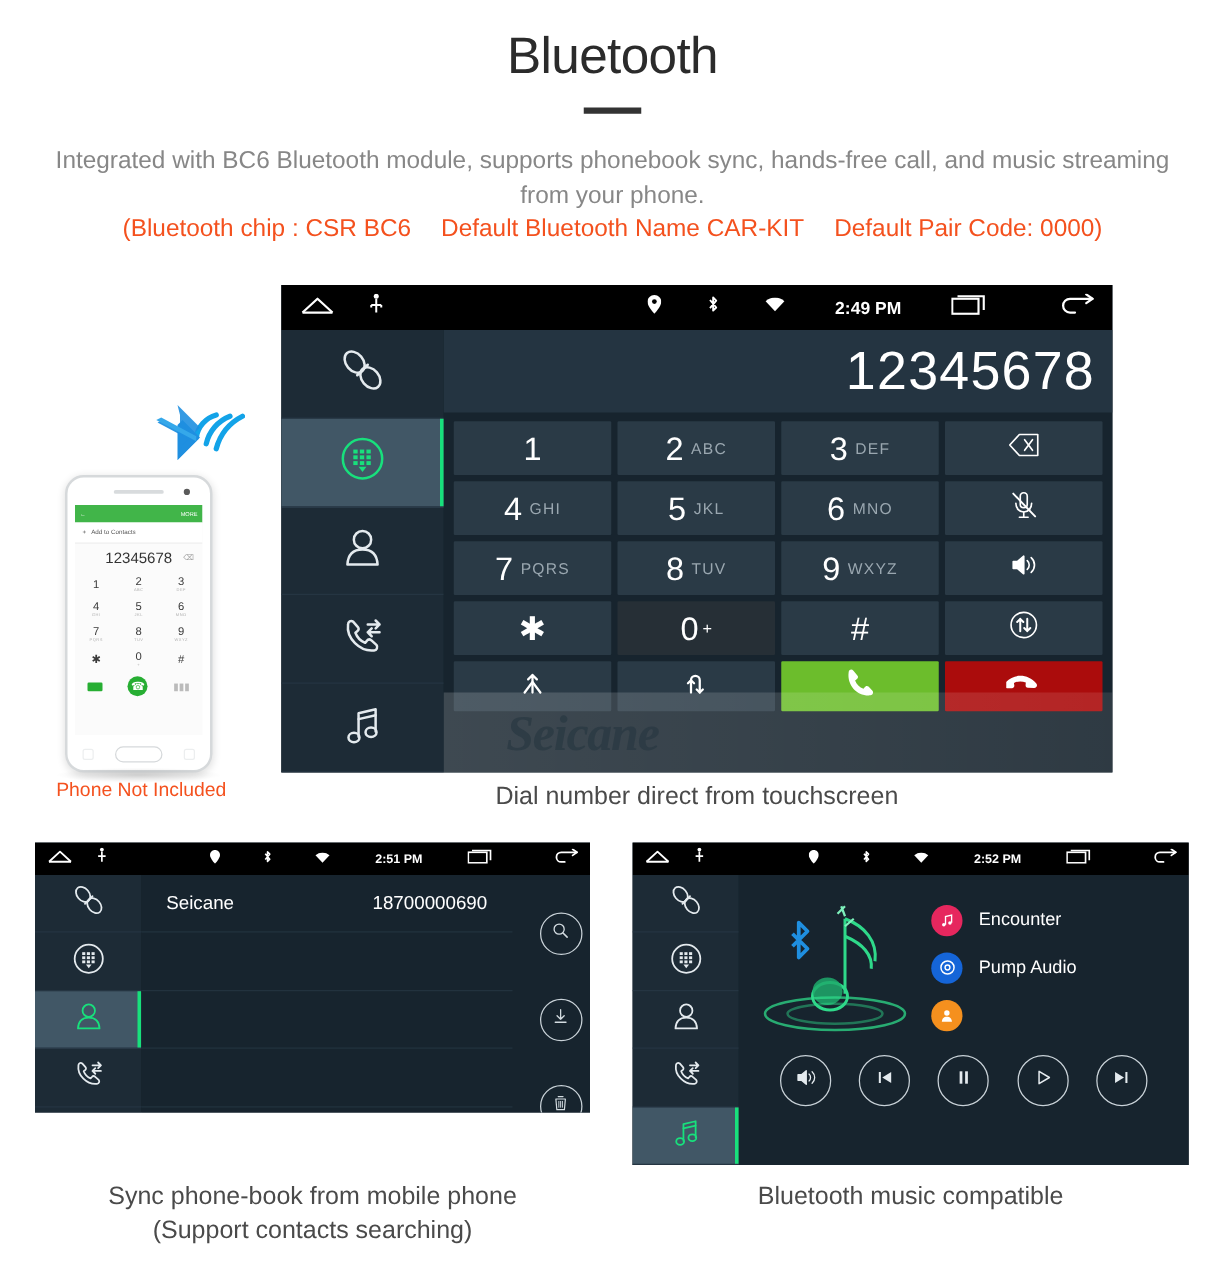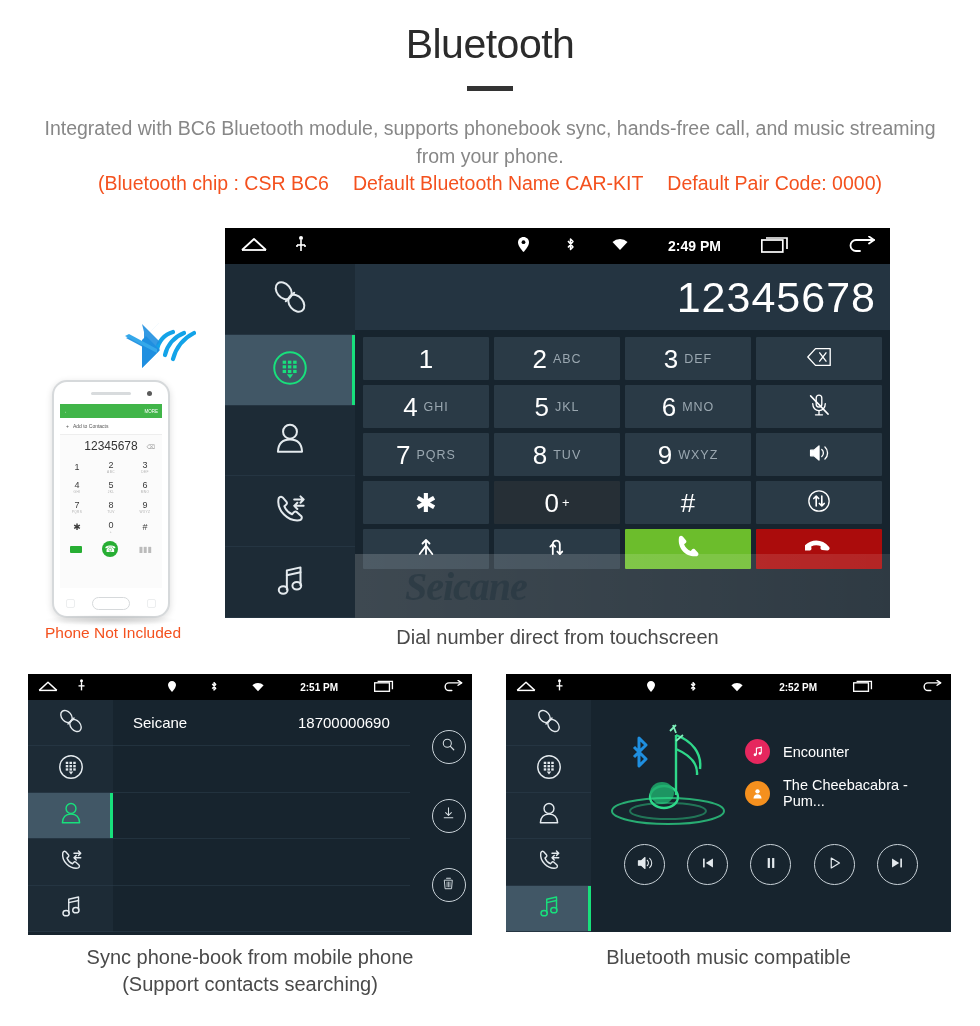--- a/index.html
+++ b/index.html
@@ -184,21 +184,21 @@
     text-align: center;
     color: #4a4a4a;
     font-size: 20px;
     line-height: 1.35;
   }
   #cap-main { left: 225px; top: 624px; width: 665px; }
   #cap-left { left: 28px; top: 944px; width: 444px; }
   #cap-right { left: 506px; top: 944px; width: 445px; }
 
   
-  #pb-device { left: 28px; top: 674px; width: 444px; height: 261px; }
+  #pb-device { left: 28px; top: 674px; width: 444px; height: 216px; }
   #mu-device { left: 506px; top: 674px; width: 445px; height: 258px; }
   .small .statusbar { height: 26px; padding: 0 9px; }
   .small .sb-time { font-size: 10px; margin: 0 8px; }
   .small .screen-body { height: 232px; }
   .small .sidebar { width: 85px; }
   .small .side-item { height: 46.4px; }
 
   
   .pb-main { display: flex; height: 100%; }
   .pb-list { flex: 1; padding-top: 0px; }
@@ -809,27 +809,35 @@
                 <span class="mu-badge" style="background: rgb(230, 39, 94);">
                   <svg width="13" height="13" viewBox="0 0 24 24">
                     <path d="M10 18 V6 L19 4 V15" fill="none" stroke="#fff" stroke-width="2"></path>
                     <circle cx="7.5" cy="18" r="2.6" fill="#fff"></circle>
                     <circle cx="16.5" cy="15.5" r="2.6" fill="#fff"></circle>
                   </svg>
                 </span>
                 <span>Encounter</span>
               </div>
               <div class="mu-item">
+                <span class="mu-badge" style="background: rgb(21, 101, 216);">
+                  <svg width="14" height="14" viewBox="0 0 24 24">
+                    <circle cx="12" cy="12" r="9" fill="none" stroke="#fff" stroke-width="2"></circle>
+                    <circle cx="12" cy="12" r="3.3" fill="none" stroke="#fff" stroke-width="2"></circle>
+                  </svg>
+                </span>
+                <span>Pump Audio</span>
+              </div>
+              <div class="mu-item">
                 <span class="mu-badge" style="background: rgb(245, 144, 30);">
                   <svg width="13" height="13" viewBox="0 0 24 24">
                     <circle cx="12" cy="8" r="4" fill="#fff"></circle>
                     <path d="M4.5 21 C5 15.5 8 13.5 12 13.5 C16 13.5 19 15.5 19.5 21 Z" fill="#fff"></path>
                   </svg>
                 </span>
-                <span>The Cheebacabra - Pum...</span>
               </div>
             </div>
         </div>
         <div class="mu-controls" id="mu-controls">
             <div class="mu-btn">
               <span><svg width="22" height="22" viewBox="0 0 40 40" fill="none" stroke="#e4eaee" stroke-width="1.9" stroke-linecap="round" stroke-linejoin="round">
                   <path d="M8 16 H13 L20 10 V30 L13 24 H8 Z" fill="#e4eaee" stroke="#e4eaee"></path>
                   <path d="M24 15 C27 17.5 27 22.5 24 25"></path>
                   <path d="M28.5 11.5 C33.5 16 33.5 24 28.5 28.5"></path>
                 </svg></span>

